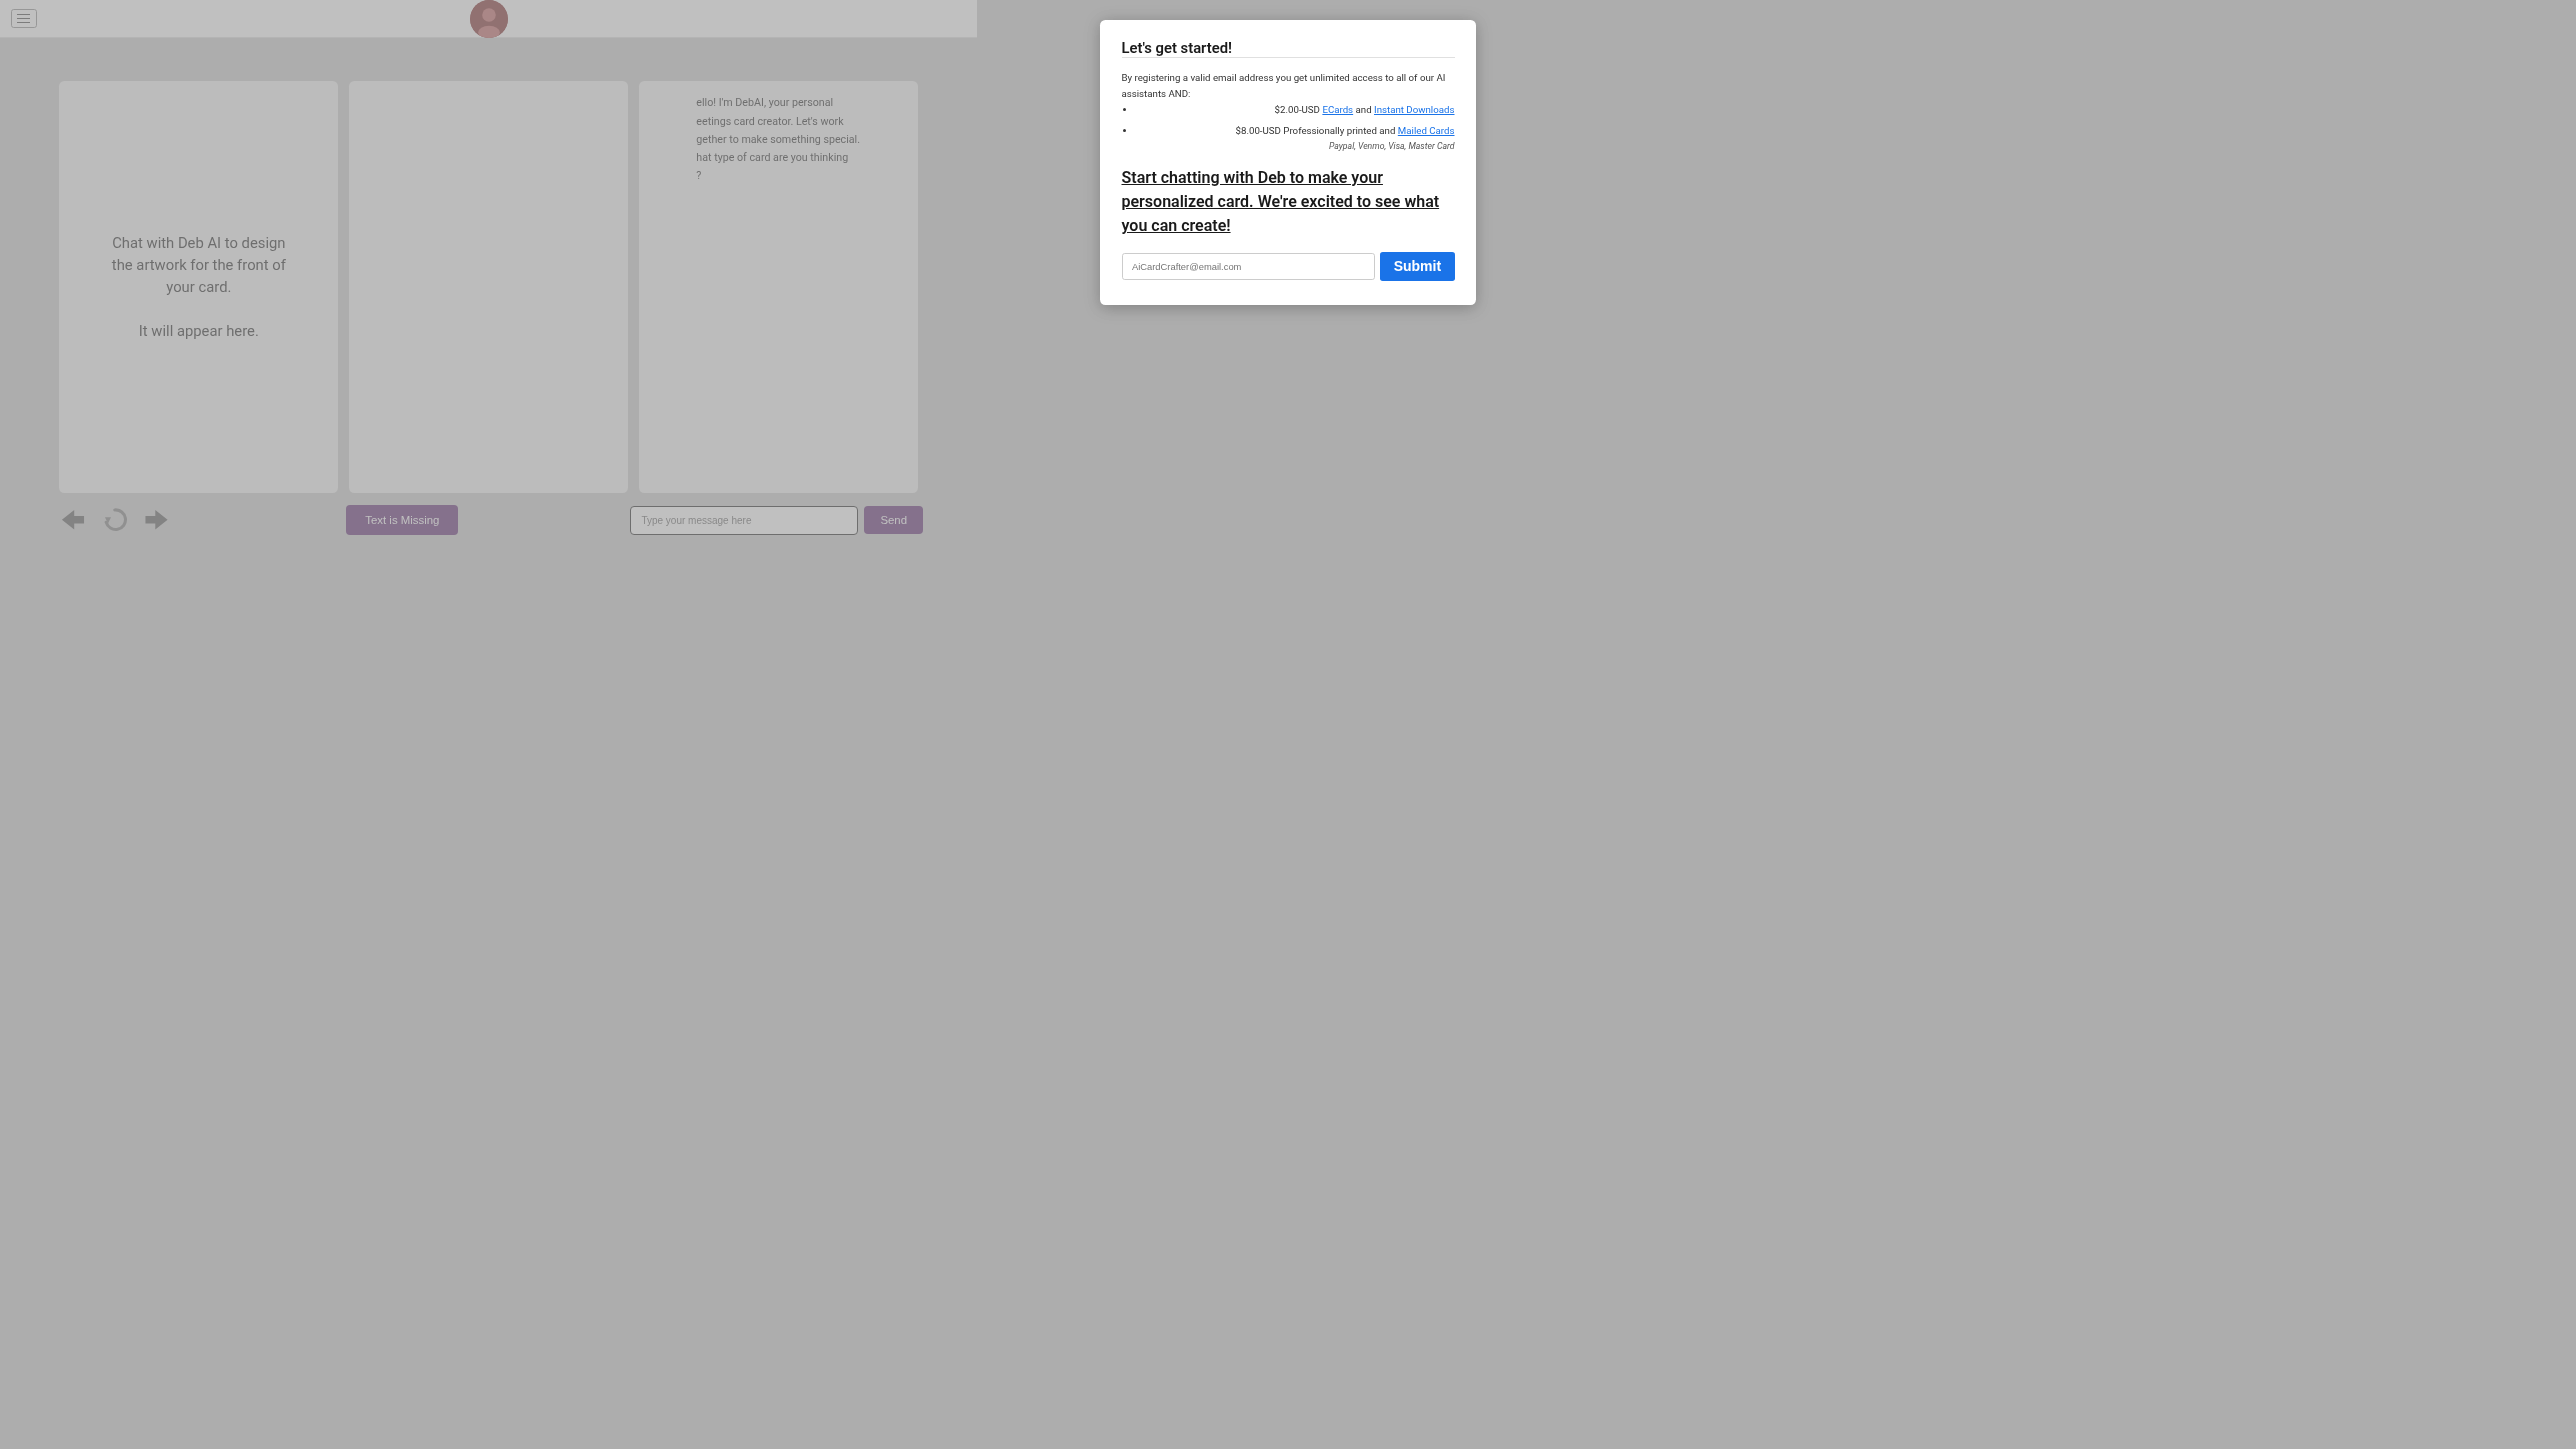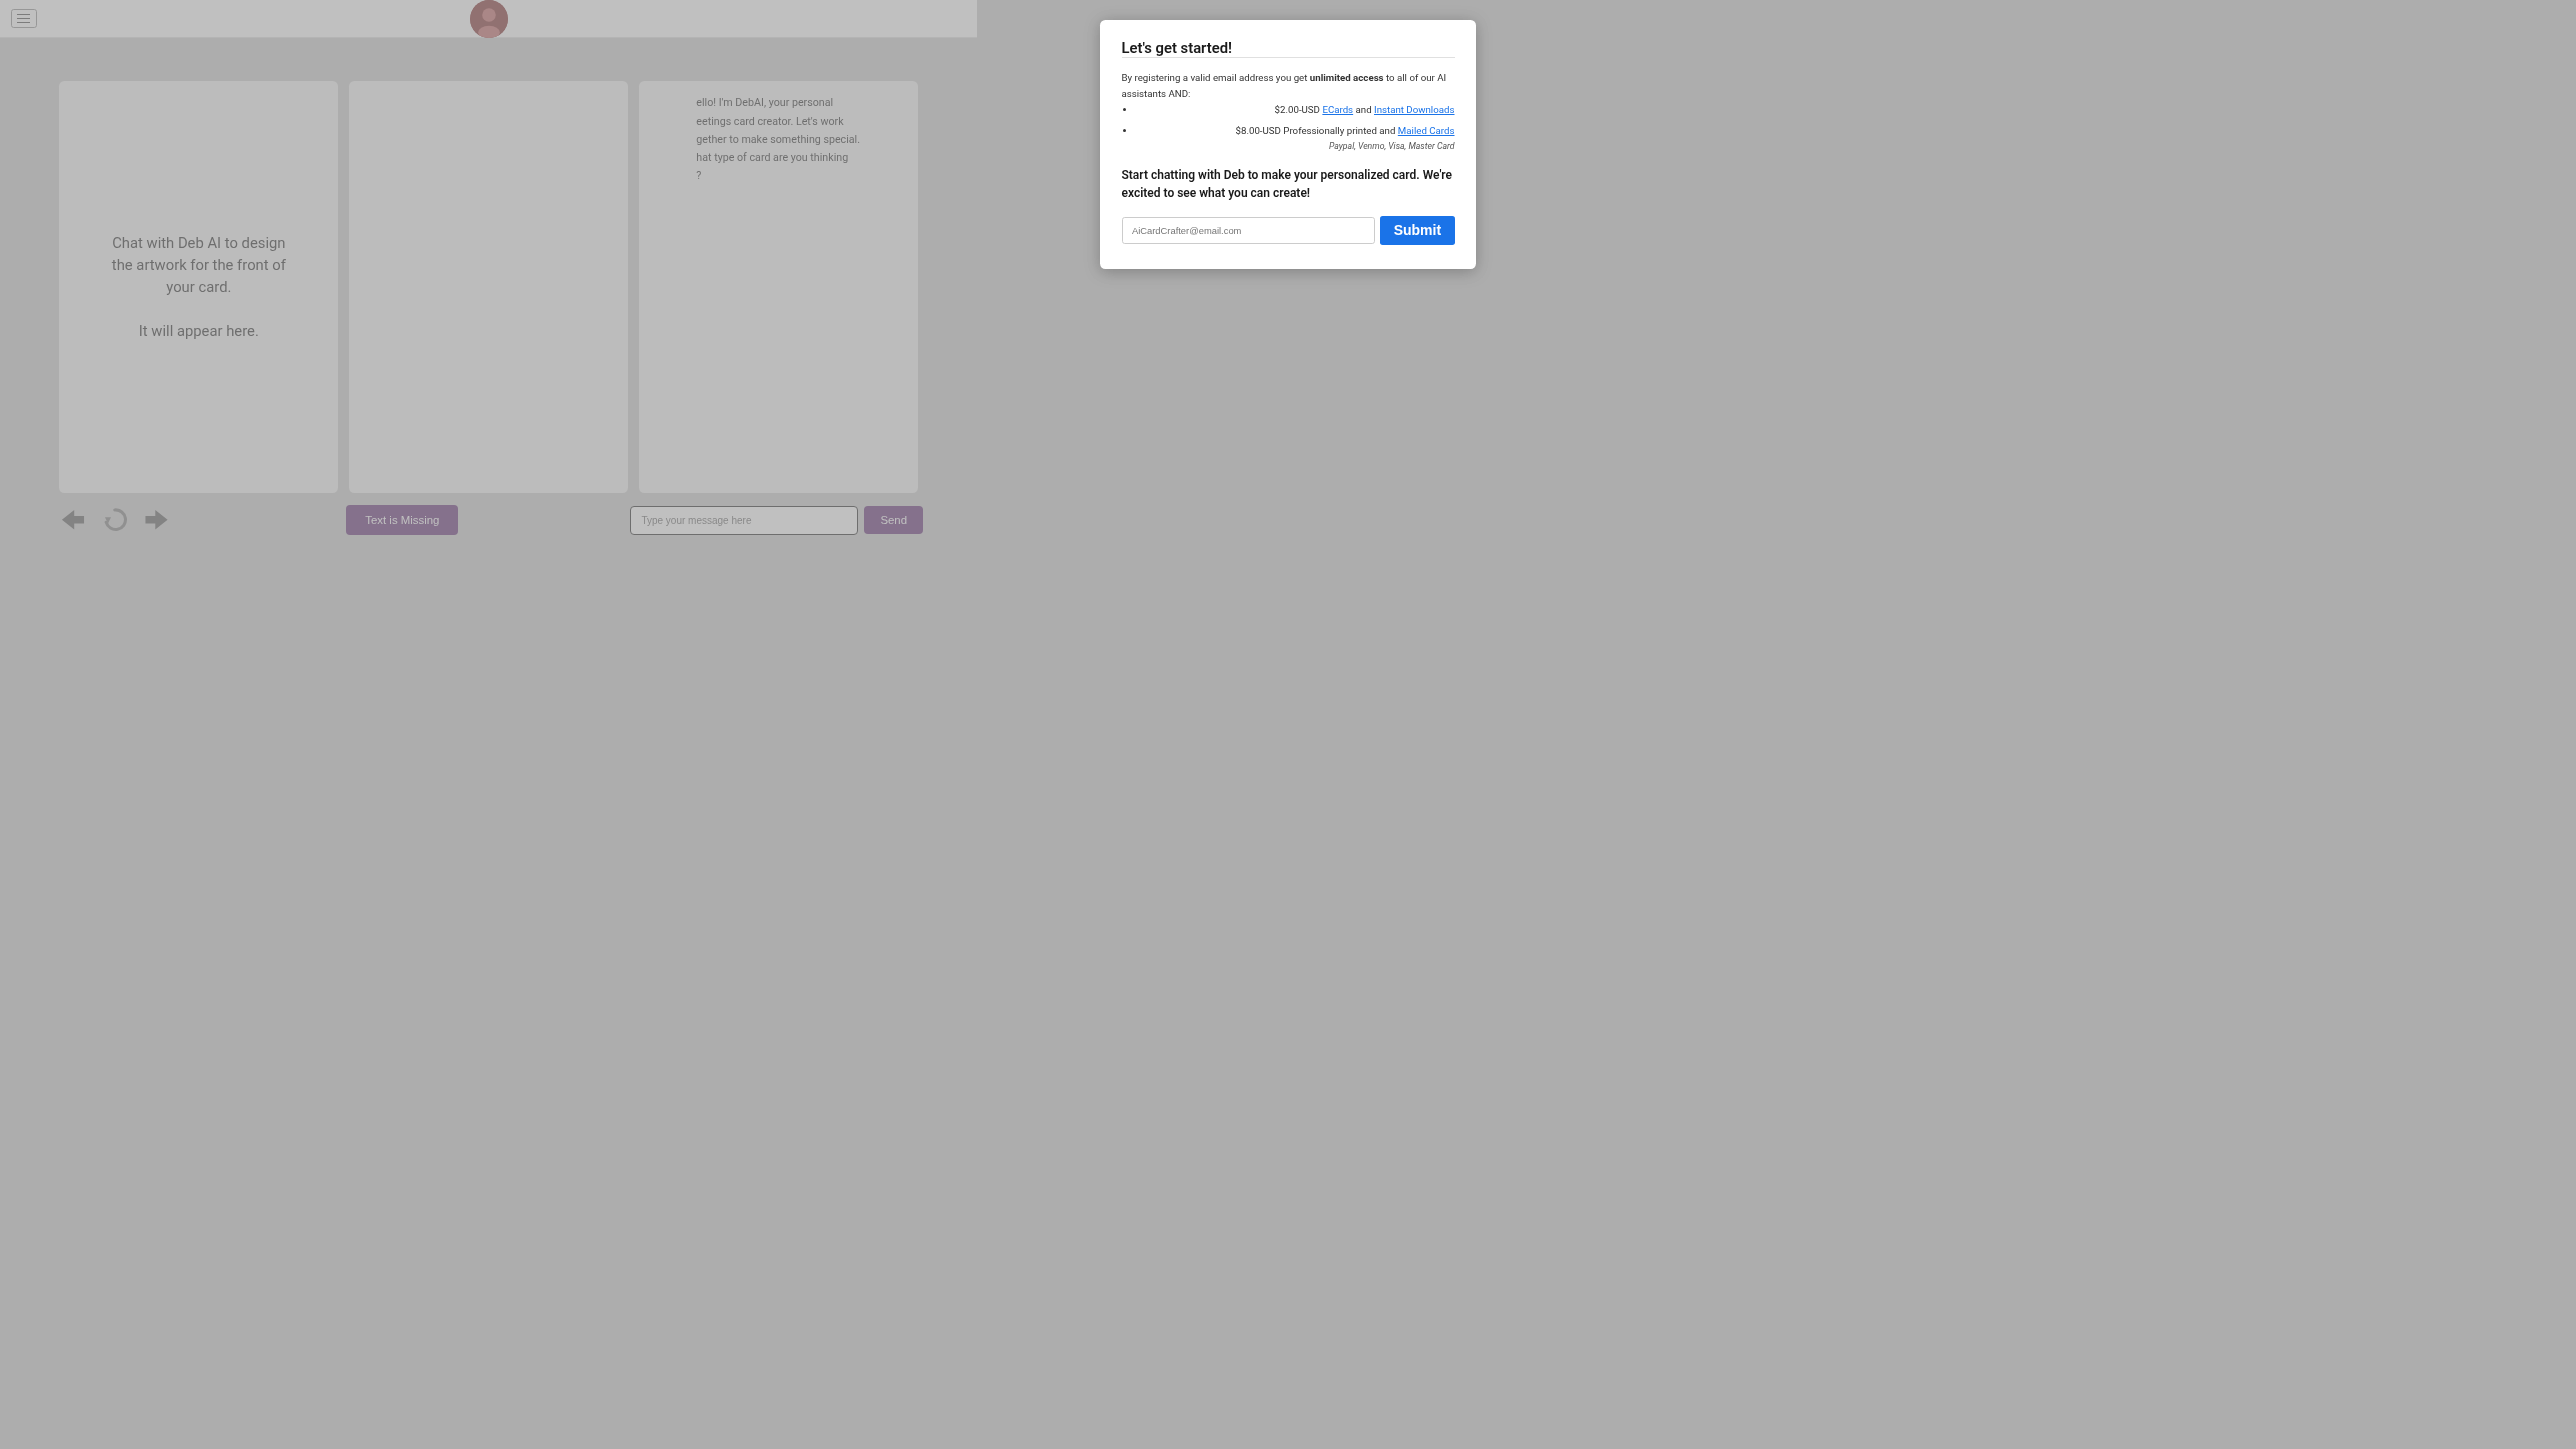--- a/index.html
+++ b/index.html
@@ -51,21 +51,21 @@
       border-bottom: 0.7px solid #e0e0e0;
     }
 
     .modal-body {
       font-size: 9.7px;
       color: #333;
       line-height: 1.6;
     }
 
     .modal-body .bold {
-      font-weight: 700;
+      font-weight: 400;
     }
 
     .modal-list {
       list-style: disc;
       padding-left: 14.8px;
       margin: 1px 0;
       text-align: right;
     }
 
     .modal-list li {
@@ -81,25 +81,26 @@
 
     .modal-payment-note {
       font-style: italic;
       font-size: 8.7px;
       color: #555;
       margin-top: 2.7px;
       margin-left: 0;
     }
 
     .modal-cta {
-      font-size: 12px;
+      font-size: 16px;
       font-weight: 600;
       color: #1a1a1a;
       margin: 12px 0 13.4px 0;
       line-height: 1.5;
+      text-decoration: underline;
     }
 
     .modal-input-row {
       display: flex;
       gap: 5.4px;
       align-items: center;
     }
 
     .modal-email-input {
       flex: 1;

